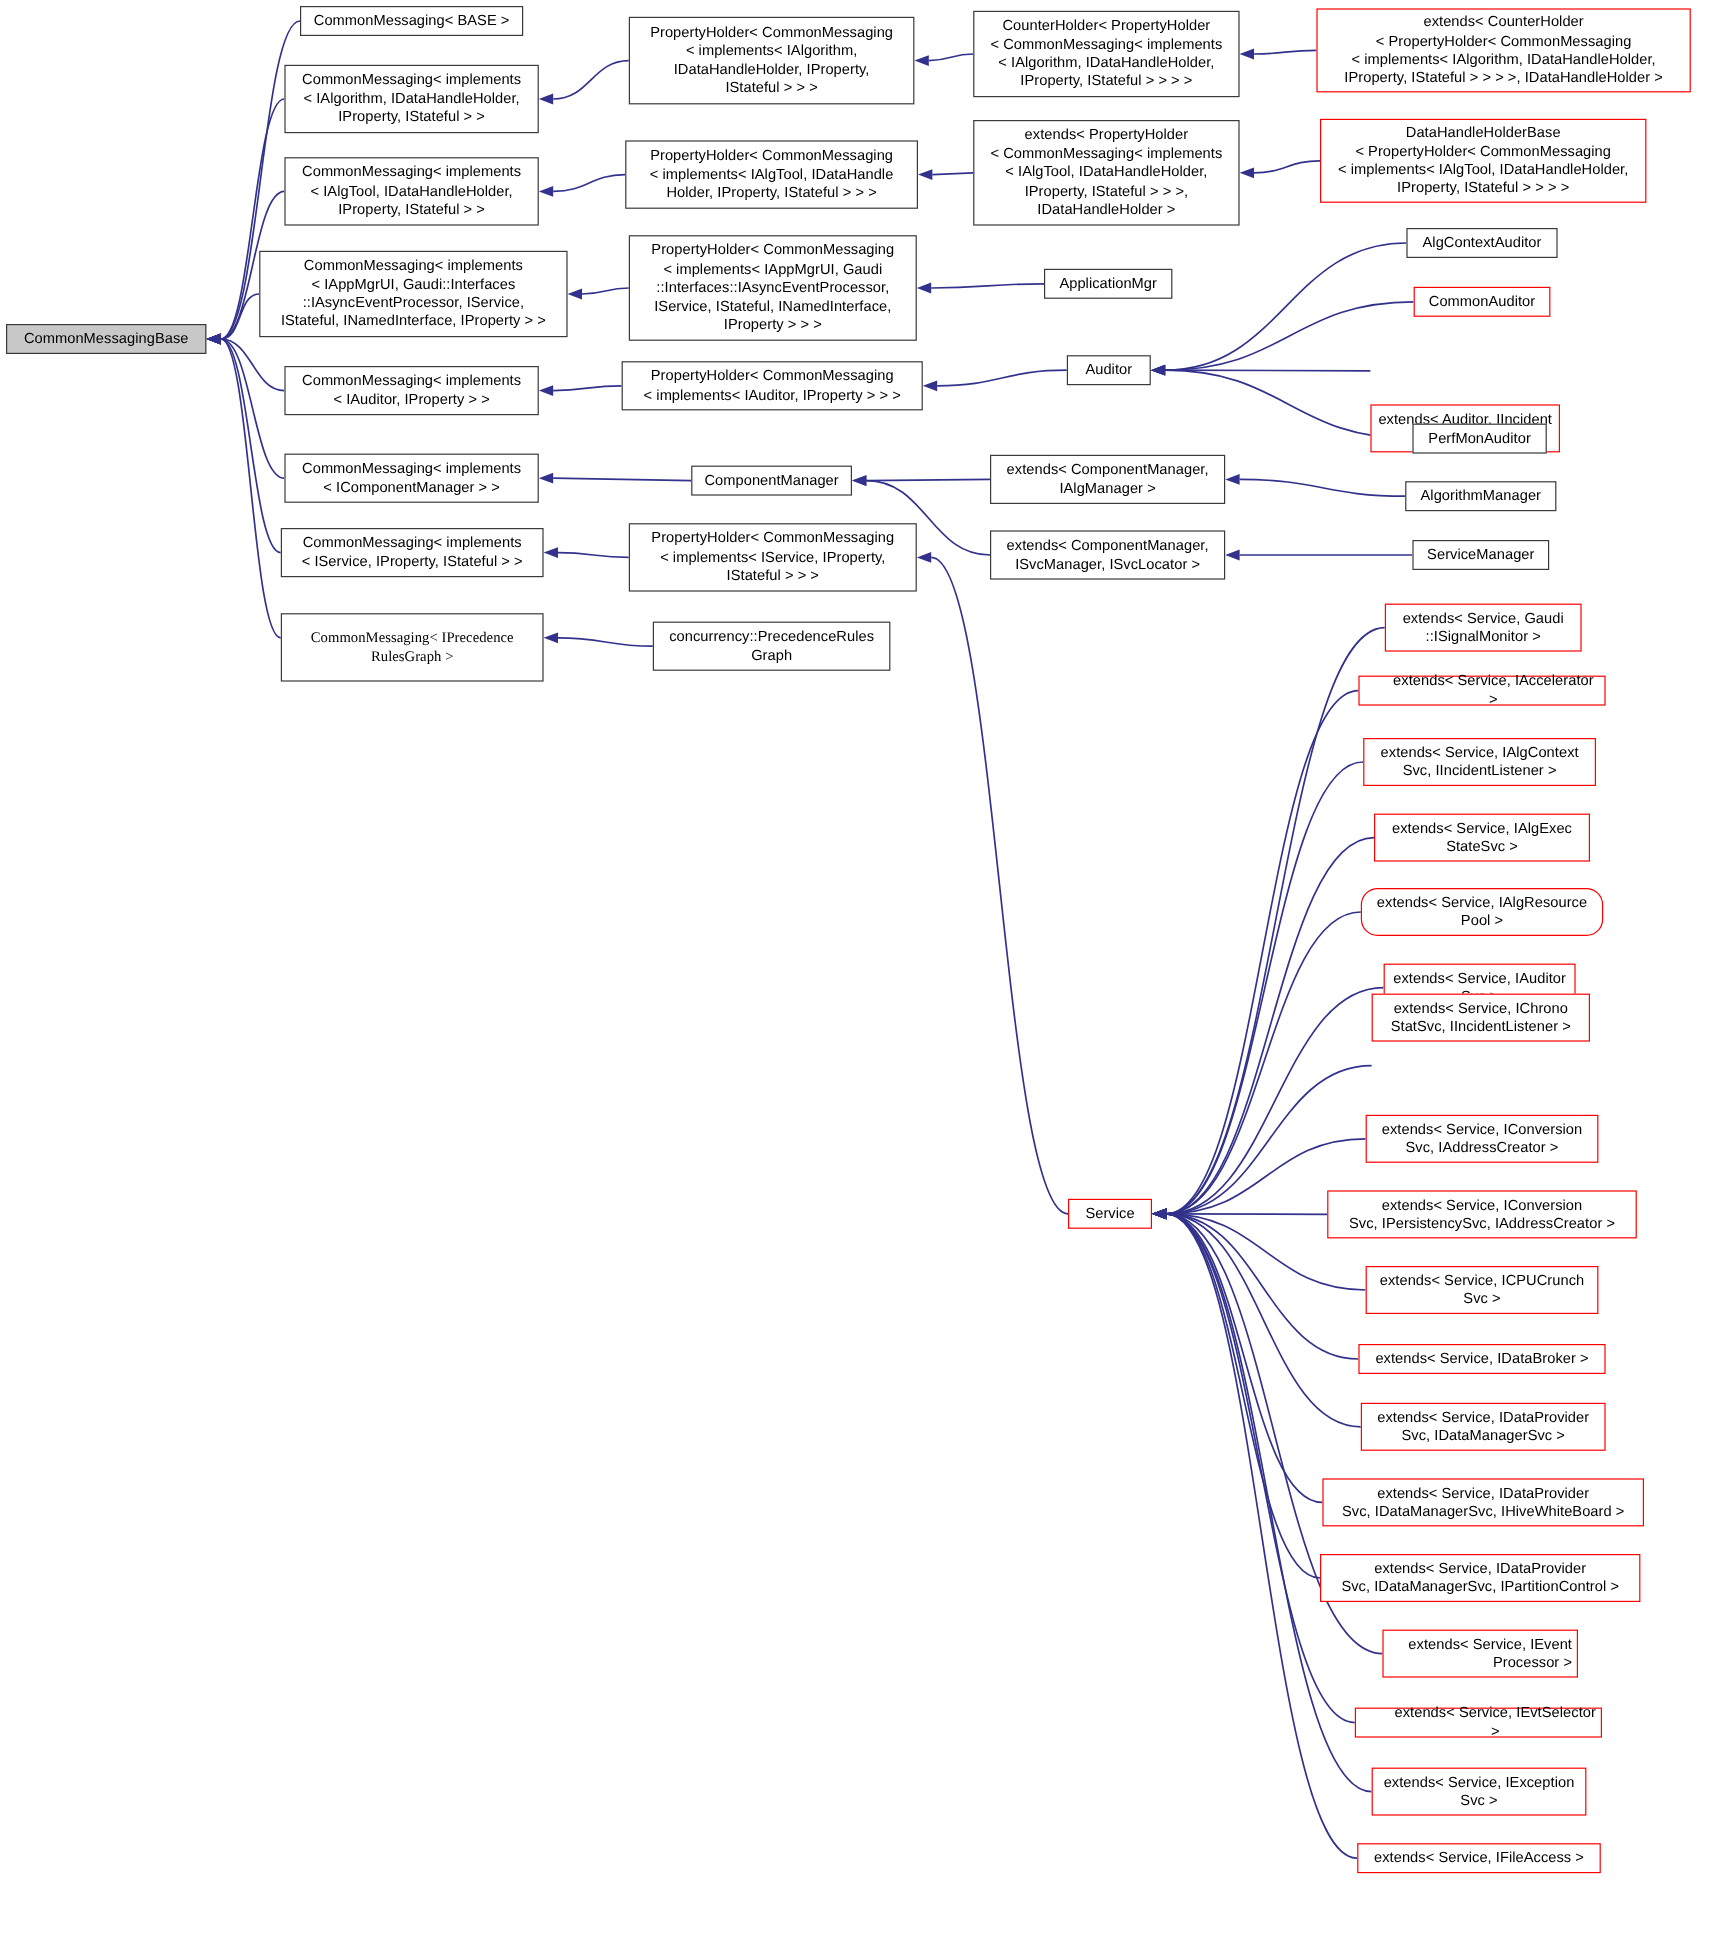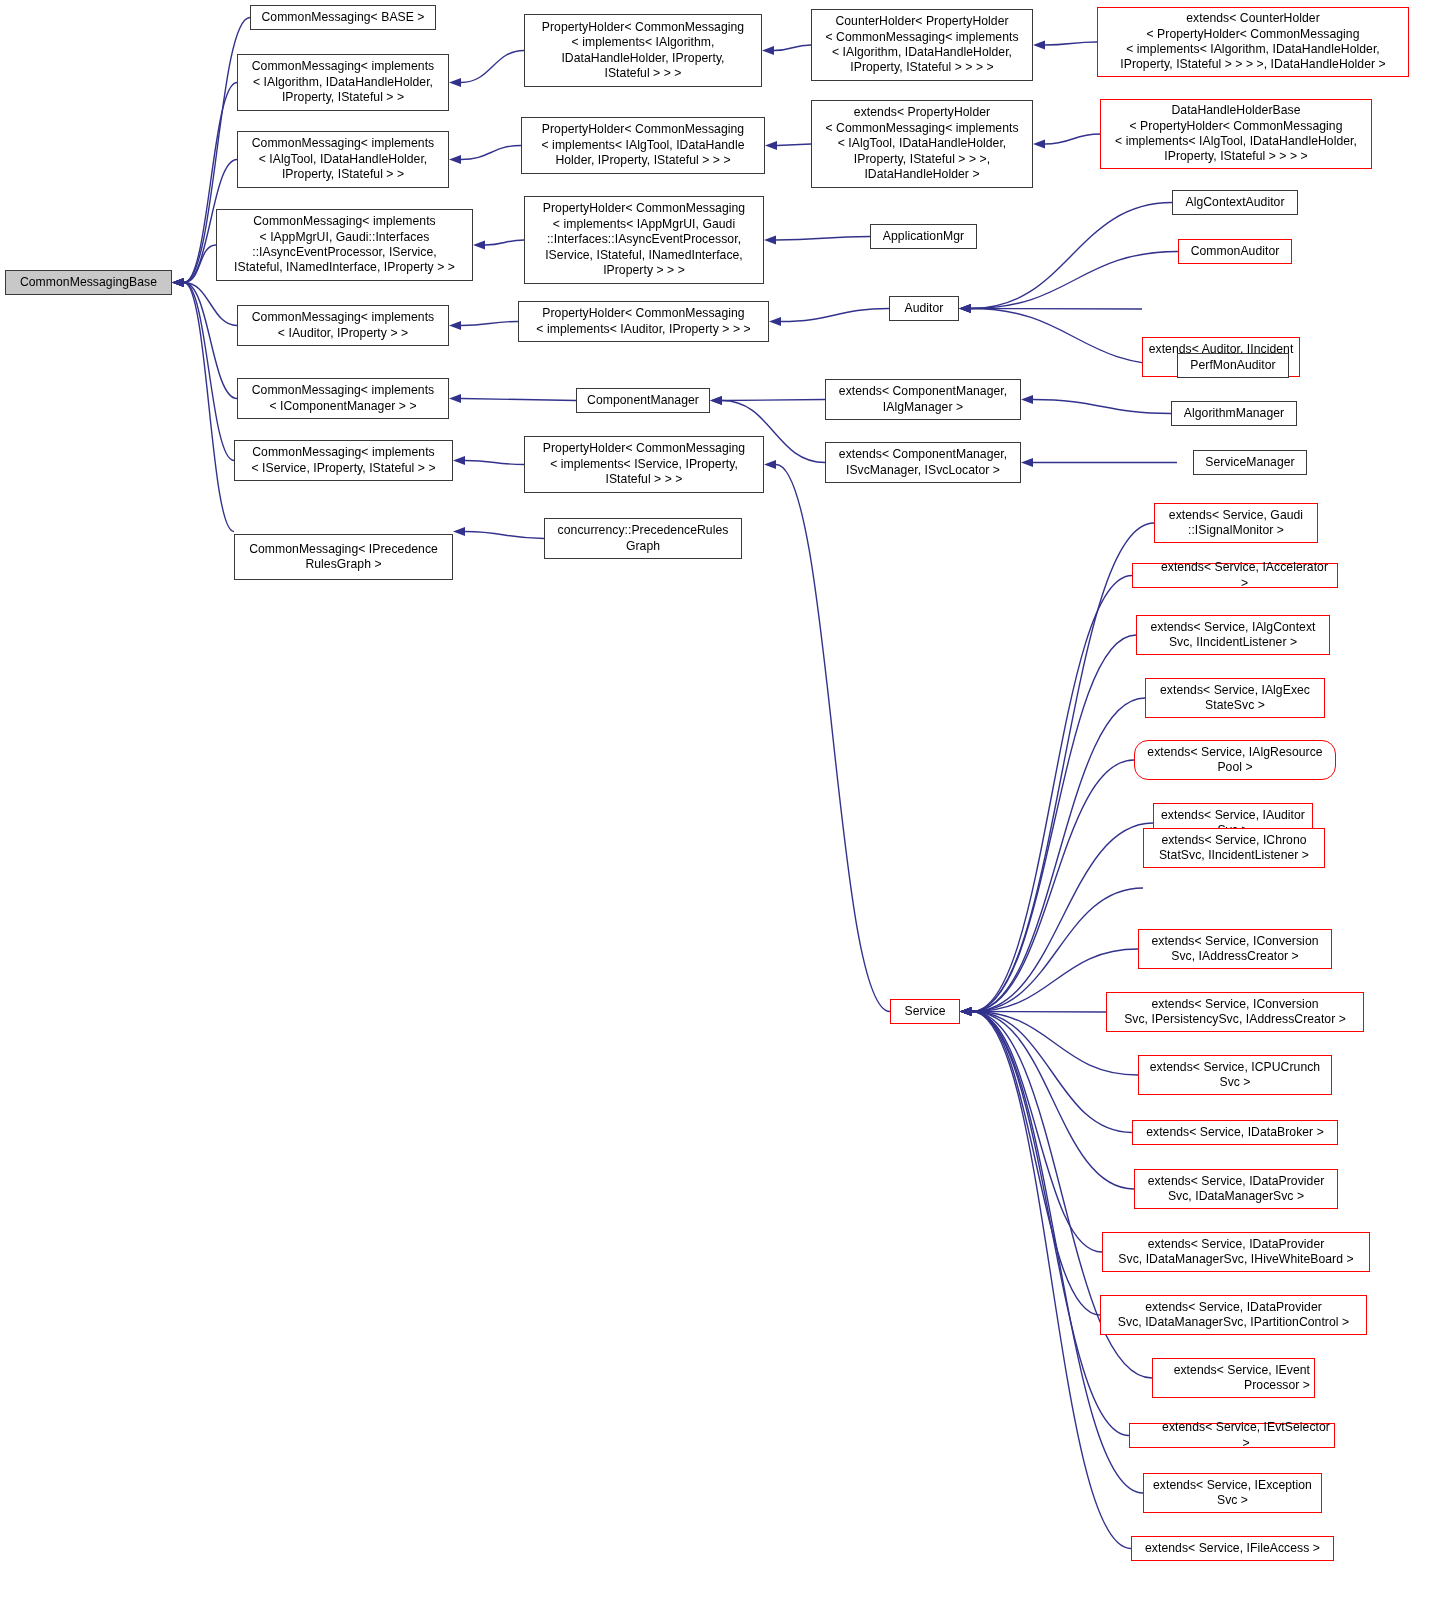--- a/index.html
+++ b/index.html
@@ -165,21 +165,21 @@
       <div class="node" style="left: 216px; top: 209px; width: 257px; height: 72px;"><span class="lbl">CommonMessaging&lt; implements
 &lt; IAppMgrUI, Gaudi::Interfaces
 ::IAsyncEventProcessor, IService,
 IStateful, INamedInterface, IProperty &gt; &gt;</span></div>
       <div class="node" style="left: 237px; top: 305px; width: 212px; height: 41px;"><span class="lbl">CommonMessaging&lt; implements
 &lt; IAuditor, IProperty &gt; &gt;</span></div>
       <div class="node" style="left: 237px; top: 378px; width: 212px; height: 41px;"><span class="lbl">CommonMessaging&lt; implements
 &lt; IComponentManager &gt; &gt;</span></div>
       <div class="node" style="left: 234px; top: 440px; width: 219px; height: 41px;"><span class="lbl">CommonMessaging&lt; implements
 &lt; IService, IProperty, IStateful &gt; &gt;</span></div>
-      <div class="node" style="left: 234px; top: 534px; width: 219px; height: 46px;"><span class="lbl">CommonMessaging&lt; IPrecedence
+      <div class="node" style="left: 234px; top: 511px; width: 219px; height: 57px; font-family: Liberation Serif, serif;"><span class="lbl">CommonMessaging&lt; IPrecedence
 RulesGraph &gt;</span></div>
       <div class="node" style="left: 524px; top: 14px; width: 238px; height: 73px;"><span class="lbl">PropertyHolder&lt; CommonMessaging
 &lt; implements&lt; IAlgorithm,
 IDataHandleHolder, IProperty,
 IStateful &gt; &gt; &gt;</span></div>
       <div class="node" style="left: 521px; top: 117px; width: 244px; height: 57px;"><span class="lbl">PropertyHolder&lt; CommonMessaging
 &lt; implements&lt; IAlgTool, IDataHandle
 Holder, IProperty, IStateful &gt; &gt; &gt;</span></div>
       <div class="node" style="left: 524px; top: 196px; width: 240px; height: 88px;"><span class="lbl">PropertyHolder&lt; CommonMessaging
 &lt; implements&lt; IAppMgrUI, Gaudi
@@ -217,21 +217,21 @@
       <div class="node red" style="left: 1100px; top: 99px; width: 272px; height: 70px;"><span class="lbl">DataHandleHolderBase
 &lt; PropertyHolder&lt; CommonMessaging
 &lt; implements&lt; IAlgTool, IDataHandleHolder,
 IProperty, IStateful &gt; &gt; &gt; &gt;</span></div>
       <div class="node" style="left: 1172px; top: 190px; width: 126px; height: 25px;"><span class="lbl">AlgContextAuditor</span></div>
       <div class="node red" style="left: 1178px; top: 239px; width: 114px; height: 25px;"><span class="lbl">CommonAuditor</span></div>
       <div class="node red" style="left: 1142px; top: 289px; width: 158px; height: 40px; margin-top: 48px;"><span class="lbl">extends&lt; Auditor, IIncident
 Listener &gt;</span></div>
       <div class="node" style="left: 1177px; top: 353px; width: 112px; height: 25px;"><span class="lbl">PerfMonAuditor</span></div>
       <div class="node" style="left: 1171px; top: 401px; width: 126px; height: 25px;"><span class="lbl">AlgorithmManager</span></div>
-      <div class="node" style="left: 1177px; top: 450px; width: 114px; height: 25px; margin-left: 16px;"><span class="lbl">ServiceManager</span></div>
+      <div class="node" style="left: 1177px; top: 450px; width: 114px; height: 25px;"><span class="lbl">ServiceManager</span></div>
       <div class="node red" style="left: 1154px; top: 503px; width: 164px; height: 40px;"><span class="lbl">extends&lt; Service, Gaudi
 ::ISignalMonitor &gt;</span></div>
       <div class="node red" style="left: 1132px; top: 563px; width: 206px; height: 25px; padding-left: 23px;"><span class="lbl">extends&lt; Service, IAccelerator &gt;</span></div>
       <div class="node red" style="left: 1136px; top: 615px; width: 194px; height: 40px;"><span class="lbl">extends&lt; Service, IAlgContext
 Svc, IIncidentListener &gt;</span></div>
       <div class="node red" style="left: 1145px; top: 678px; width: 180px; height: 40px;"><span class="lbl">extends&lt; Service, IAlgExec
 StateSvc &gt;</span></div>
       <div class="node red" style="left: 1134px; top: 740px; width: 202px; height: 40px; border-radius: 14px;"><span class="lbl">extends&lt; Service, IAlgResource
 Pool &gt;</span></div>
       <div class="node red" style="left: 1153px; top: 803px; width: 160px; height: 40px;"><span class="lbl">extends&lt; Service, IAuditor

